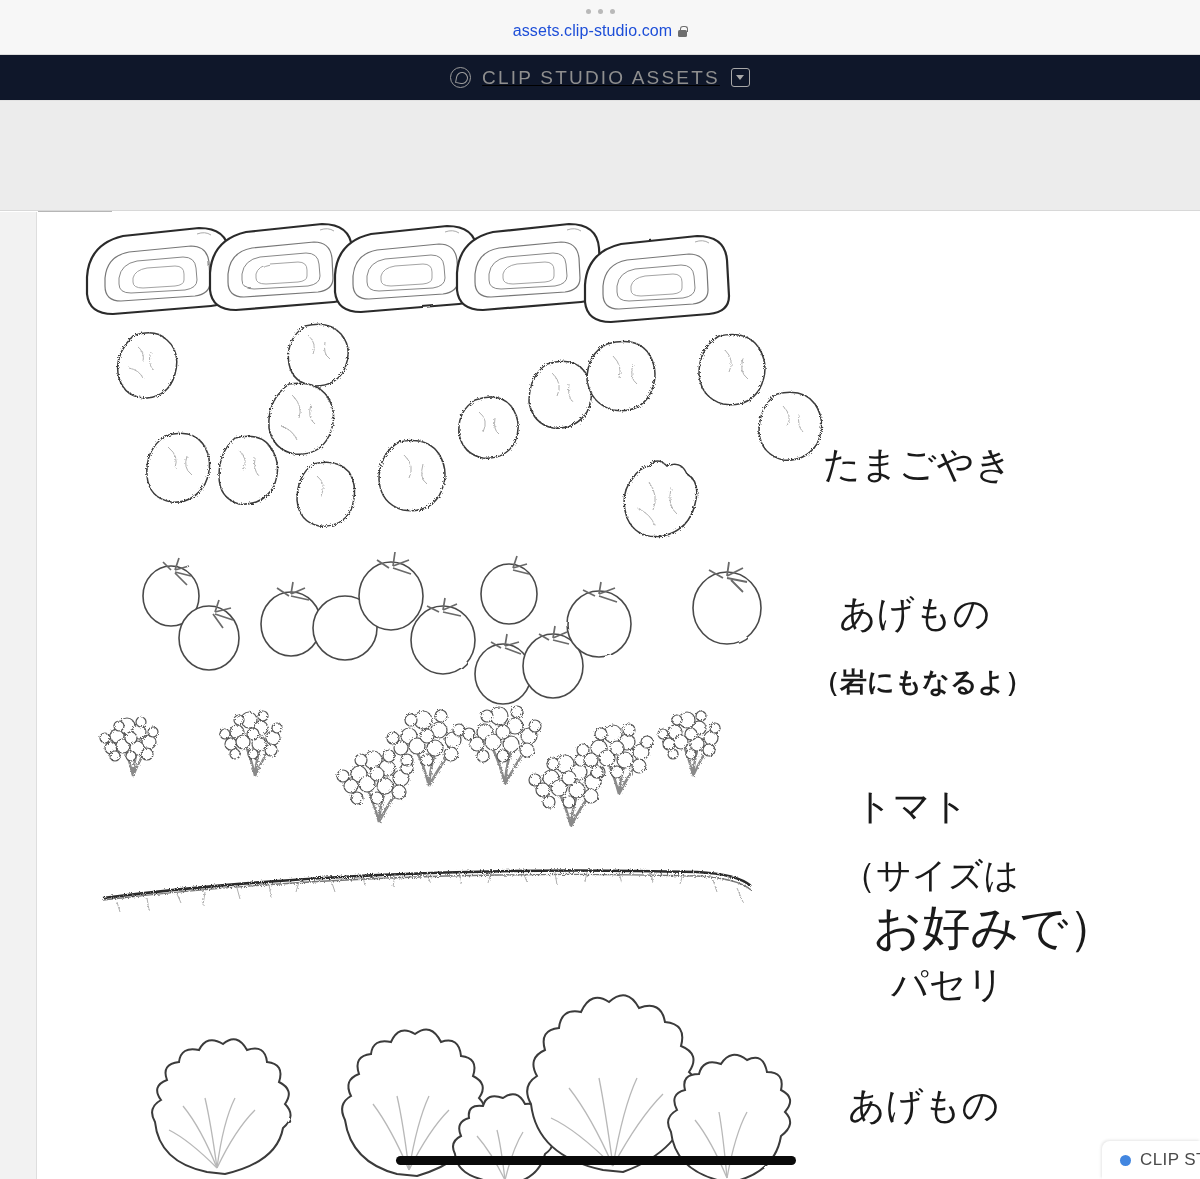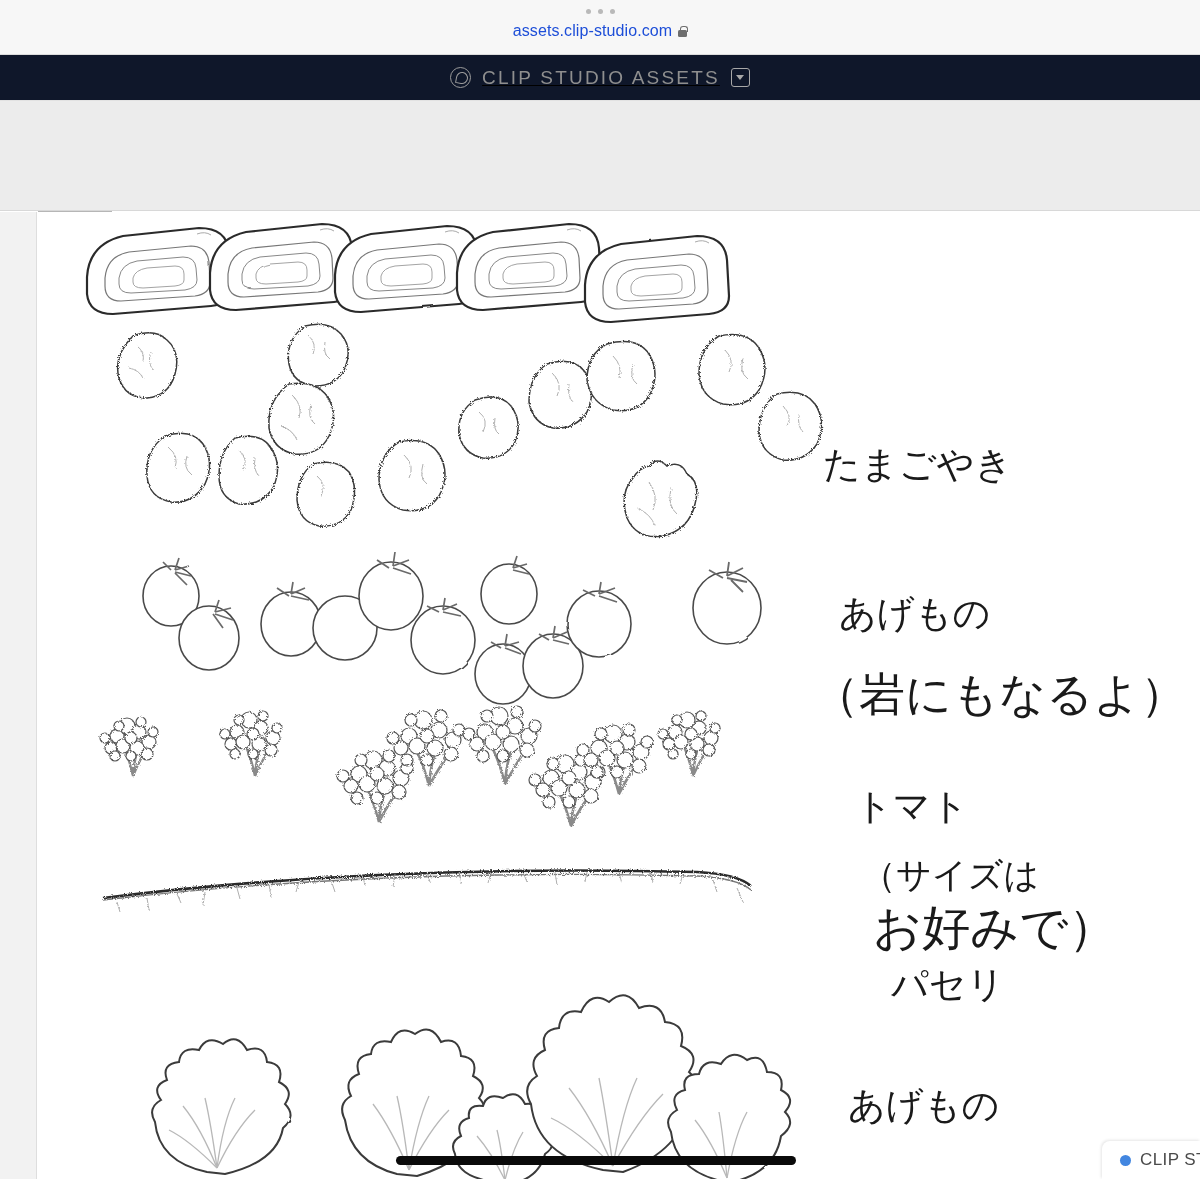--- a/index.html
+++ b/index.html
@@ -672,23 +672,23 @@
               <path d="M62 146 q-4 -44 -8 -66"></path>
             <path d="M62 146 q8 -44 20 -66"></path>
           </g>
         </g>
       </g>
     </svg>
 
     <div>
       <div class="hand" style="left:786px;top:228px;font-size:37px;">たまごやき</div>
       <div class="hand" style="left:802px;top:377px;font-size:37px;">あげもの</div>
-      <div class="hand" style="left:776px;top:452px;font-size:46px;">（岩にもなるよ）</div>
+      <div class="hand" style="left:776px;top:452px;font-size:27px;font-weight:bold;">（岩にもなるよ）</div>
       <div class="hand" style="left:818px;top:570px;font-size:37px;">トマト</div>
-      <div class="hand" style="left:824px;top:640px;font-size:35px;">（サイズは</div>
+      <div class="hand" style="left:804px;top:640px;font-size:35px;">（サイズは</div>
       <div class="hand" style="left:836px;top:684px;font-size:48px;">お好みで）</div>
       <div class="hand" style="left:854px;top:748px;font-size:37px;">パセリ</div>
       <div class="hand" style="left:792px;top:869px;font-size:37px;margin-left:19px;">あげもの</div>
 
     </div>
 
   </div>
 
   <div class="hscroll"></div>
 

